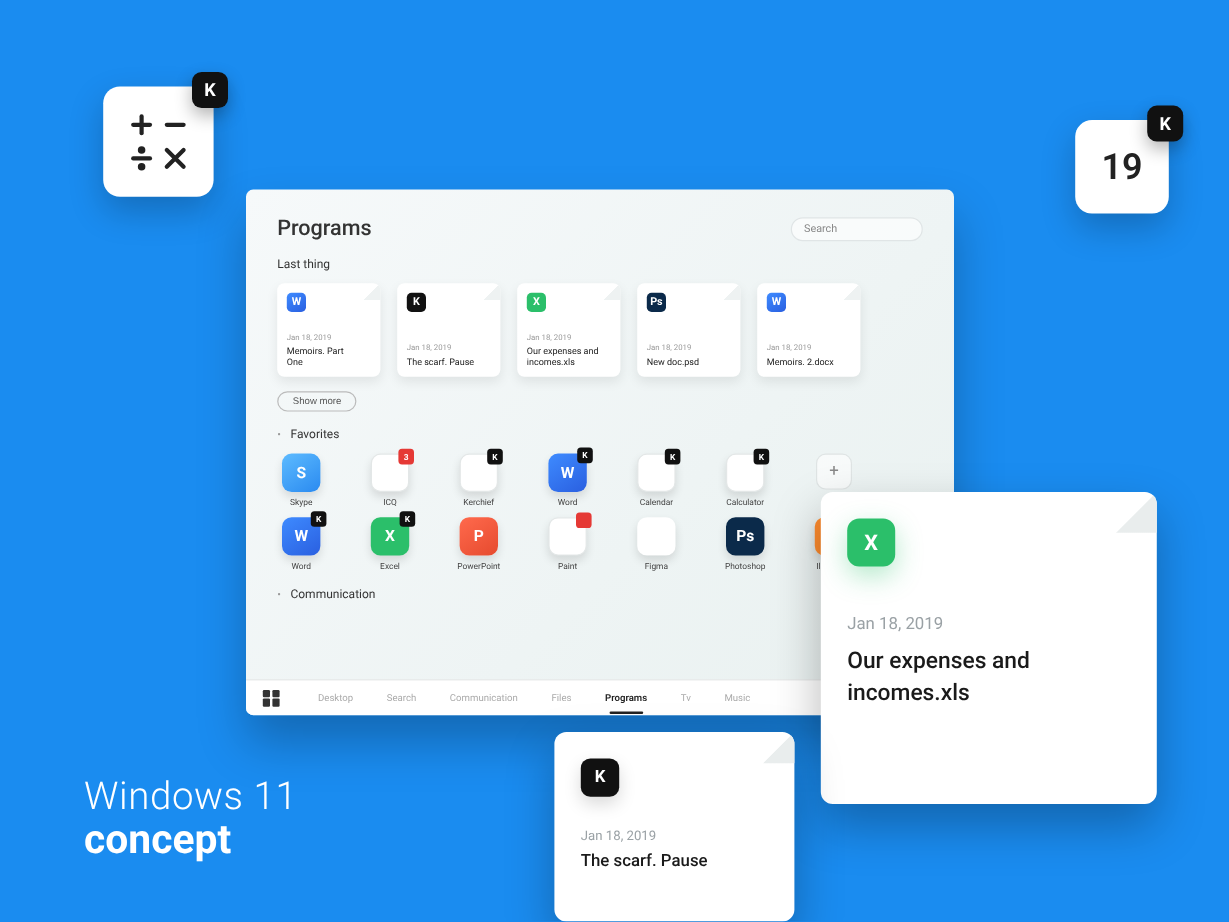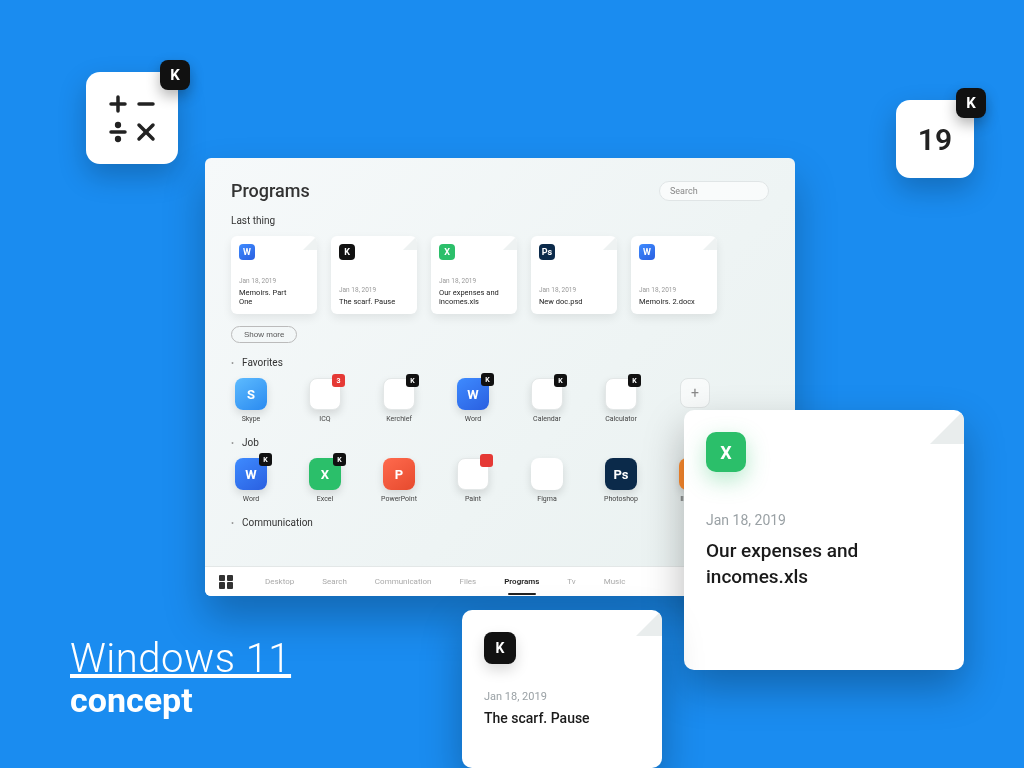--- a/index.html
+++ b/index.html
@@ -167,21 +167,21 @@
   #scarf-card .doc-icon{width:32px;height:32px;font-size:14px;border-radius:8px;}
   #scarf-card .date{font-size:11px;margin-top:26px;}
   #scarf-card .name{font-size:14px;margin-top:6px;}
   #xls-card .doc-icon{ background:#2bbf6a; box-shadow:0 8px 22px rgba(43,191,106,.35);}
 
   
   .page-title {
     position:absolute; left: 70px; bottom: 48px;
     color:#fff;
   }
-  .page-title .l1{ font-size:40px; font-weight:300; letter-spacing:.5px;text-decoration:underline;}
+  .page-title .l1{ font-size:32px; font-weight:300; letter-spacing:.5px;}
   .page-title .l2{ font-size:34px; font-weight:700; margin-top:-2px;}
 
   
   .c-word{background:linear-gradient(145deg,#3e8bff,#2a5fe0);}
   .c-k{background:#111;}
   .c-xls{background:#2bbf6a;}
   .c-ps{background:#0b2a4a;color:#7fc0ff;}
   .c-ppt{background:linear-gradient(145deg,#ff6a4d,#e64a2e);}
   .c-ai{background:#ff8c2e;}
   .c-figma{
@@ -287,21 +287,20 @@
       </div>
       <div class="app-ic">
       <div class="glyph c-calc">±<span class="mini-k">K</span></div>
       <div class="lbl">Calculator</div>
       </div>
       <div class="app-ic">
         <div class="add-ic">+</div>
       </div>
     </div>
 
-  <div class="section-title cat">Job</div>
   <div class="icon-row" id="job-row">
       <div class="app-ic">
       <div class="glyph c-word">W<span class="mini-k">K</span></div>
       <div class="lbl">Word</div>
       </div>
       <div class="app-ic">
       <div class="glyph c-xls">X<span class="mini-k">K</span></div>
       <div class="lbl">Excel</div>
       </div>
       <div class="app-ic">

